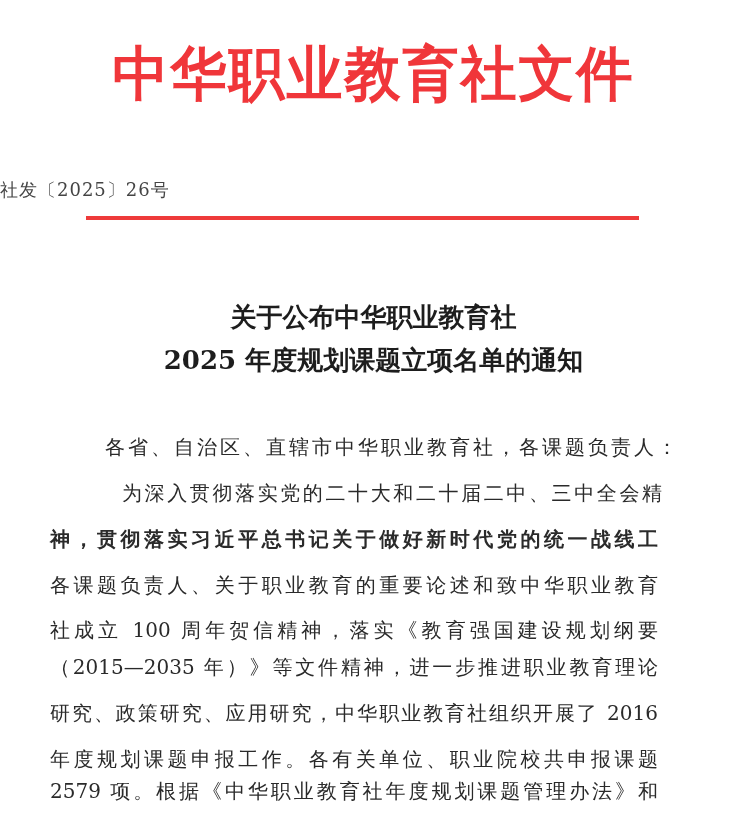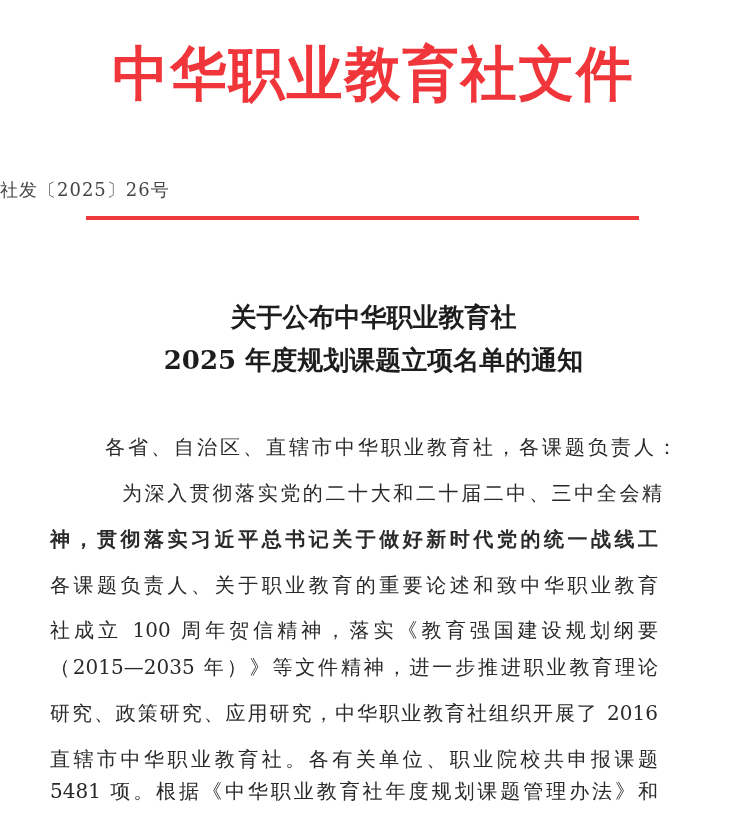--- a/index.html
+++ b/index.html
@@ -41,15 +41,15 @@
   <div class="notice-title t2">2025 年度规划课题立项名单的通知</div>
 
   <div class="body-line" style="top:434px; left:90px; width:605px; text-align:center; text-align-last:auto; letter-spacing:3px;">各省、自治区、直辖市中华职业教育社，各课题负责人：</div>
 
   <div class="body-line" style="top:480px; left:122px; width:540px;">为深入贯彻落实党的二十大和二十届二中、三中全会精</div>
   <div class="body-line" style="top:526px; left:50px; width:608px;font-weight:bold;">神，贯彻落实习近平总书记关于做好新时代党的统一战线工</div>
   <div class="body-line" style="top:572px; left:50px; width:608px;">各课题负责人、关于职业教育的重要论述和致中华职业教育</div>
   <div class="body-line" style="top:617px; left:50px; width:608px;">社成立 100 周年贺信精神，落实《教育强国建设规划纲要</div>
   <div class="body-line" style="top:654px; left:50px; width:608px;">（2015—2035 年）》等文件精神，进一步推进职业教育理论</div>
   <div class="body-line" style="top:700px; left:50px; width:608px;">研究、政策研究、应用研究，中华职业教育社组织开展了 2016</div>
-  <div class="body-line" style="top:746px; left:50px; width:608px;">直辖市中华职业教育社。各有关单位、职业院校共申报课题</div>
-  <div class="body-line" style="top:778px; left:50px; width:608px;">5481 项。根据《中华职业教育社年度规划课题管理办法》和</div>
+  <div class="body-line" style="top:746px; left:50px; width:608px;">年度规划课题申报工作。各有关单位、职业院校共申报课题</div>
+  <div class="body-line" style="top:778px; left:50px; width:608px;">2579 项。根据《中华职业教育社年度规划课题管理办法》和</div>
 </div>
 
 </body></html>

